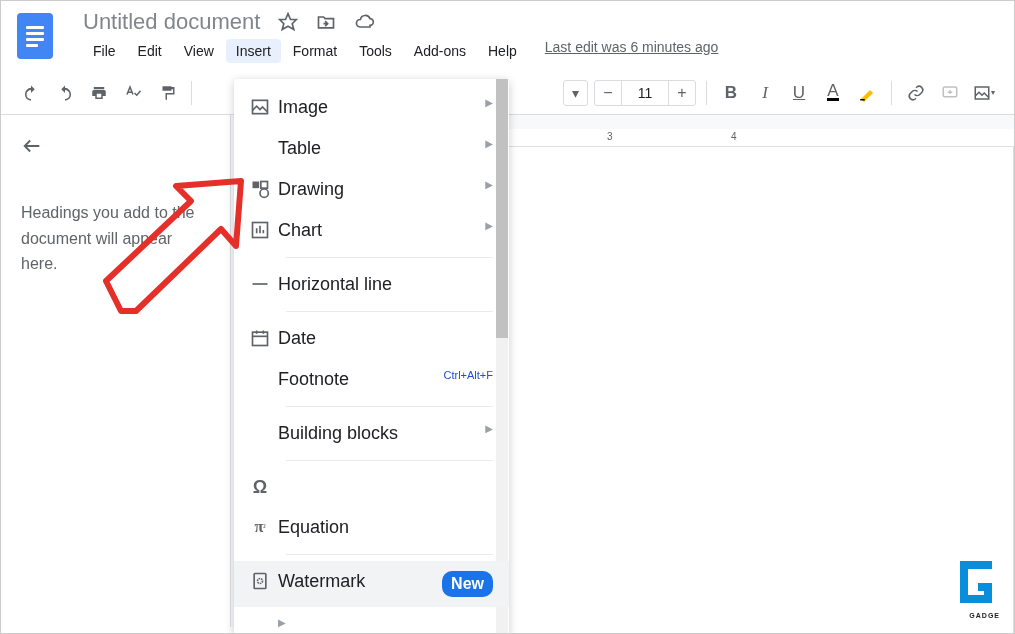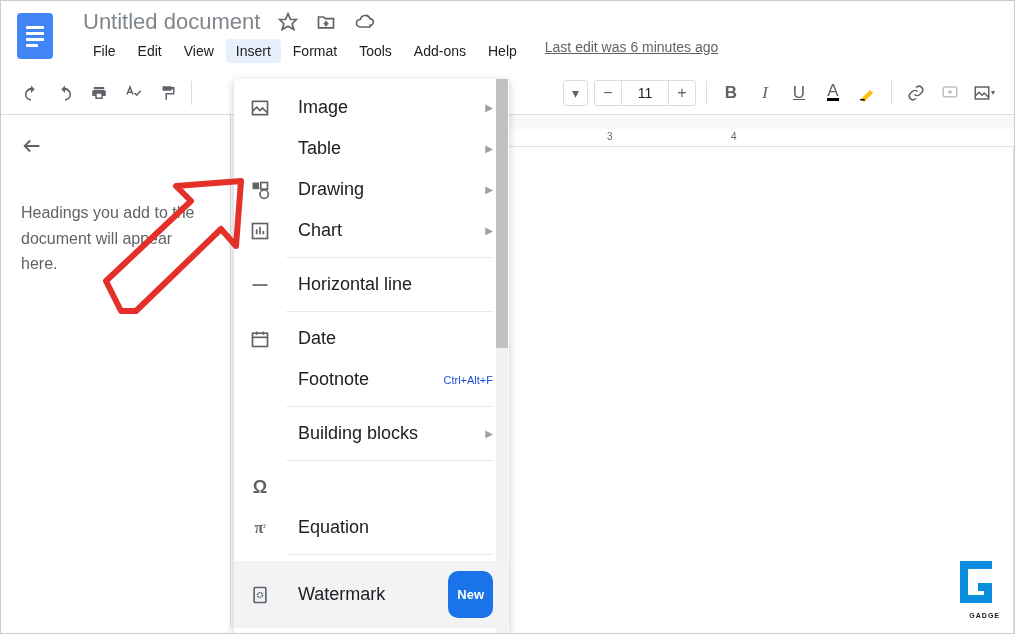--- a/index.html
+++ b/index.html
@@ -33,29 +33,29 @@
 .outline-text { font-size: 16px; color: #606367; line-height: 1.6; }
 
 .page-area { flex: 1; position: relative; padding-top: 14px; padding-left: 6px;}
 .ruler-v { width: 18px; position: absolute; left: 0; top: 14px; bottom: 0; background: #f8f9fa; font-size: 10px; color: #5f6368; }
 .ruler-v .tick { position: absolute; left: 3px; }
 .ruler-h { height: 18px; background: #fff; border-bottom: 1px solid #e0e0e0; position: relative; font-size: 10px; color: #5f6368; margin-left: 8px;}
 .ruler-h .tick { position: absolute; top: 2px; }
 .page { background: #fff; margin-left: 8px; height: 100%; border: 1px solid #dadce0; border-top: none;}
 
 .dropdown { position: absolute; left: 233px; top: 78px; width: 275px; background: #fff; box-shadow: 0 2px 10px rgba(0,0,0,0.2); border-radius: 4px; padding: 8px 0; font-size: 18px; z-index: 10; }
-.dd-item { display: flex; align-items: center; padding: 10px 16px; cursor: pointer; gap: 28px; position: relative; }
+.dd-item { display: flex; padding: 10px 16px; cursor: pointer; gap: 8px; position: relative; }
 .dd-item.highlight { background: #f1f3f4; }
 .dd-icon { width: 20px; height: 20px; display: flex; align-items: center; justify-content: center; color: #5f6368; flex-shrink: 0;}
 .dd-icon.blank { visibility: hidden; }
 .dd-label { flex: 1; }
 .dd-arrow { color: #9aa0a6; font-size: 10px; }
 .dd-shortcut { color: #1d4ed8; font-size: 11px; }
 .dd-sep { height: 1px; background: #e8eaed; margin: 6px 16px 6px 52px; }
-.new-badge { background: #1a73e8; color: #fff; font-size: 13px; font-weight: bold; padding: 16px 9px; border-radius: 10px; }
+.new-badge { background: #1a73e8; color: #fff; font-size: 16px; font-weight: bold; padding: 4px 9px; border-radius: 10px; }
 .scroll-track { position: absolute; right: 1px; top: 0; bottom: 0; width: 12px; background: #f1f1f1; }
 .scroll-thumb { position: absolute; right: 1px; top: 0; width: 12px; height: 45%; background: #c1c1c1; border-radius: 0; }
 
 .red-arrow { position: absolute; left: 90px; top: 170px; z-index: 20; pointer-events: none; }
 
 .gadget-logo { position: absolute; right: 14px; bottom: 14px; font-family: Arial; font-weight: bold; }
 .gadget-txt { font-size: 7px; letter-spacing: 1px; display: block; text-align: right;}
 .bold-b { font-weight: bold; font-size: 17px;}
 .italic-i { font-style: italic; font-family: serif; font-size: 17px;}
 .underline-u { text-decoration: underline; font-size: 17px;}

